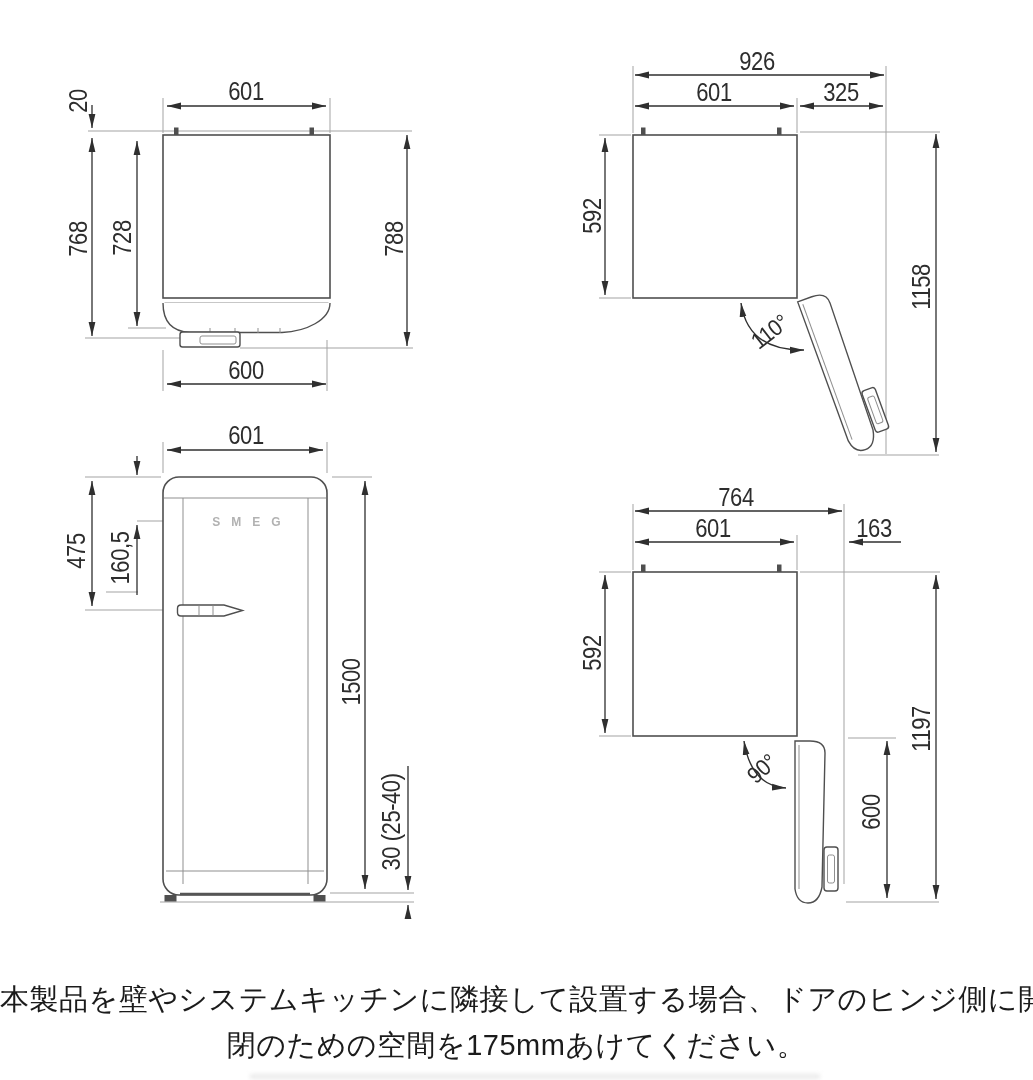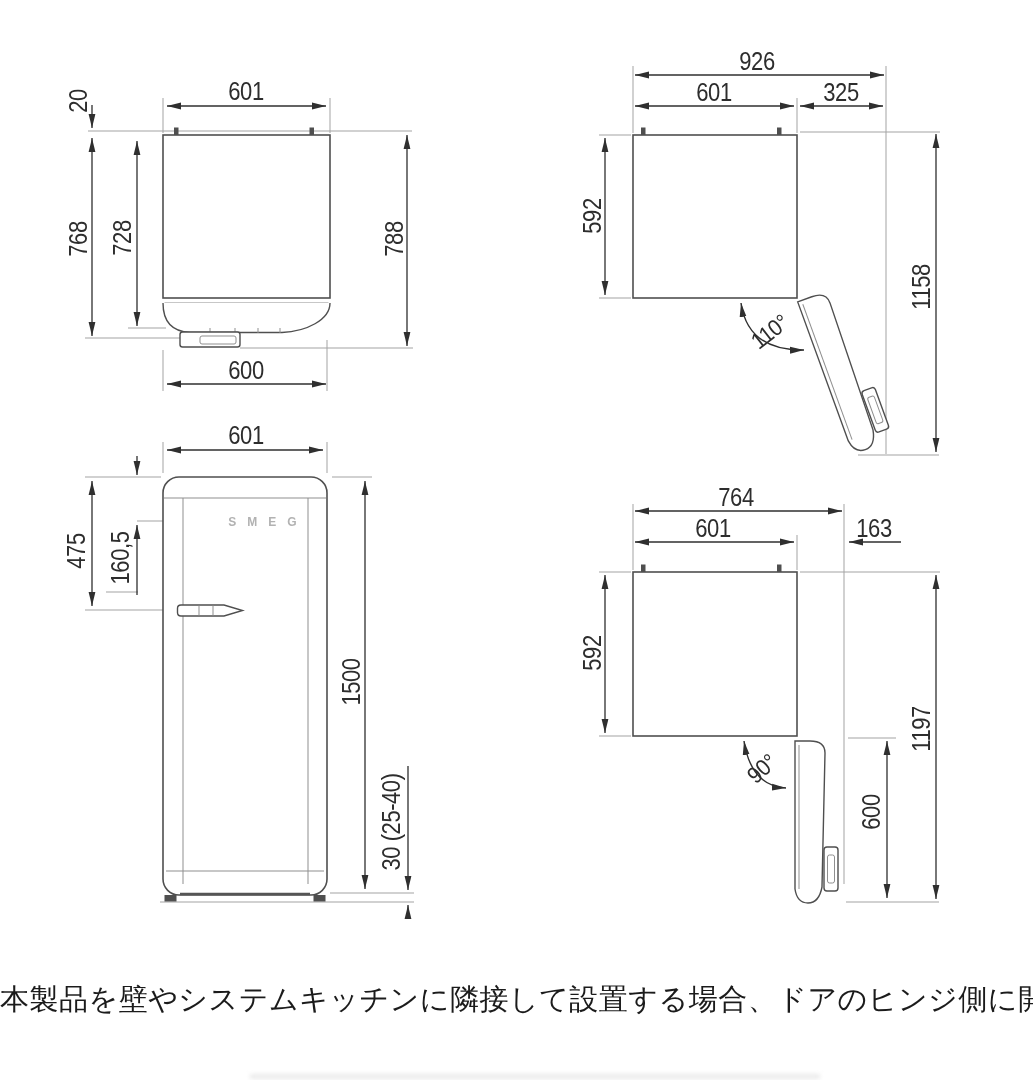--- a/index.html
+++ b/index.html
@@ -23,21 +23,21 @@
   .lbl{
     position:absolute;font-size:25px;color:#2d2d2d;white-space:nowrap;
     transform:translate(-50%,-50%) scaleX(.88);letter-spacing:-0.5px;line-height:1;
   }
   .lbl.rot{transform:translate(-50%,-50%) rotate(-90deg) scaleX(.88);}
   .lbl.ang{font-size:23px;}
   .lbl.a38{transform:translate(-50%,-50%) rotate(-38deg) scaleX(.92);}
   .lbl.a42{transform:translate(-50%,-50%) rotate(-42deg) scaleX(.92);}
   .logo{
     position:absolute;font-size:12px;font-weight:bold;color:#b2b2b2;
-    letter-spacing:11px;transform:translate(-50%,-50%);white-space:nowrap;line-height:1;margin-left:16px;
+    letter-spacing:11px;transform:translate(-50%,-50%);white-space:nowrap;line-height:1;
   }
   .note{
     position:absolute;left:0;width:1033px;text-align:center;
     font-size:29px;font-weight:500;color:#1b1b1b;letter-spacing:0.5px;
     white-space:nowrap;line-height:1;
   }
   .ghost{
     position:absolute;background:#d9d9d9;filter:blur(2px);opacity:.55;
   }
 </style>
@@ -210,16 +210,17 @@
 
 <div class="lbl" style="left:736px;top:497px">764</div>
 <div class="lbl" style="left:713px;top:528px">601</div>
 <div class="lbl" style="left:874px;top:528px">163</div>
 <div class="lbl rot" style="left:592px;top:653px">592</div>
 <div class="lbl rot" style="left:871px;top:812px">600</div>
 <div class="lbl rot" style="left:921px;top:729px">1197</div>
 <div class="lbl ang a42" style="left:762px;top:769px">90°</div>
 
 <div class="note" style="top:985px">本製品を壁やシステムキッチンに隣接して設置する場合、ドアのヒンジ側に開</div>
+<div class="note" style="top:1031px">閉のための空間を175mmあけてください。</div>
 
 <div class="ghost" style="left:250px;top:1074px;width:570px;height:5px"></div>
 
 </div>
 
 </body></html>

